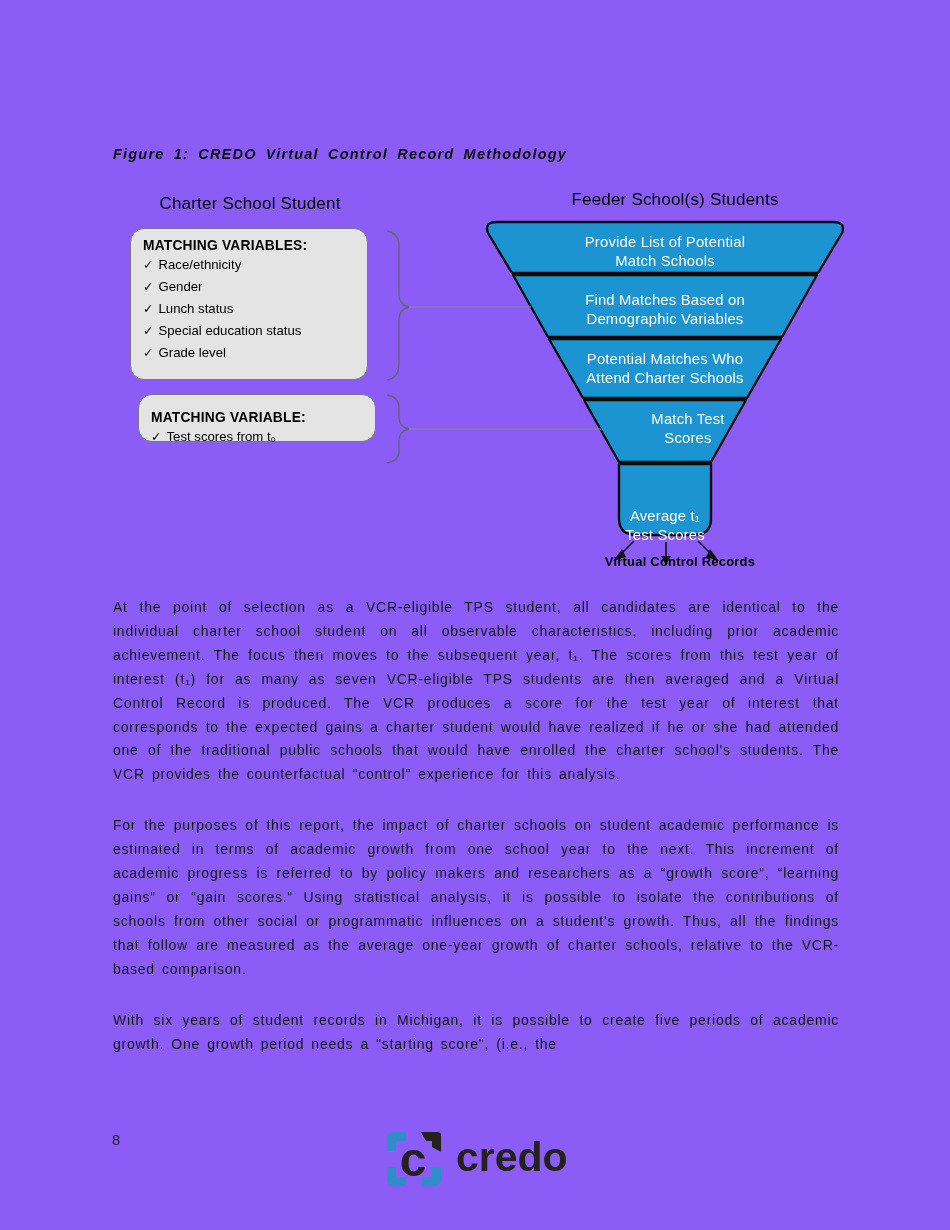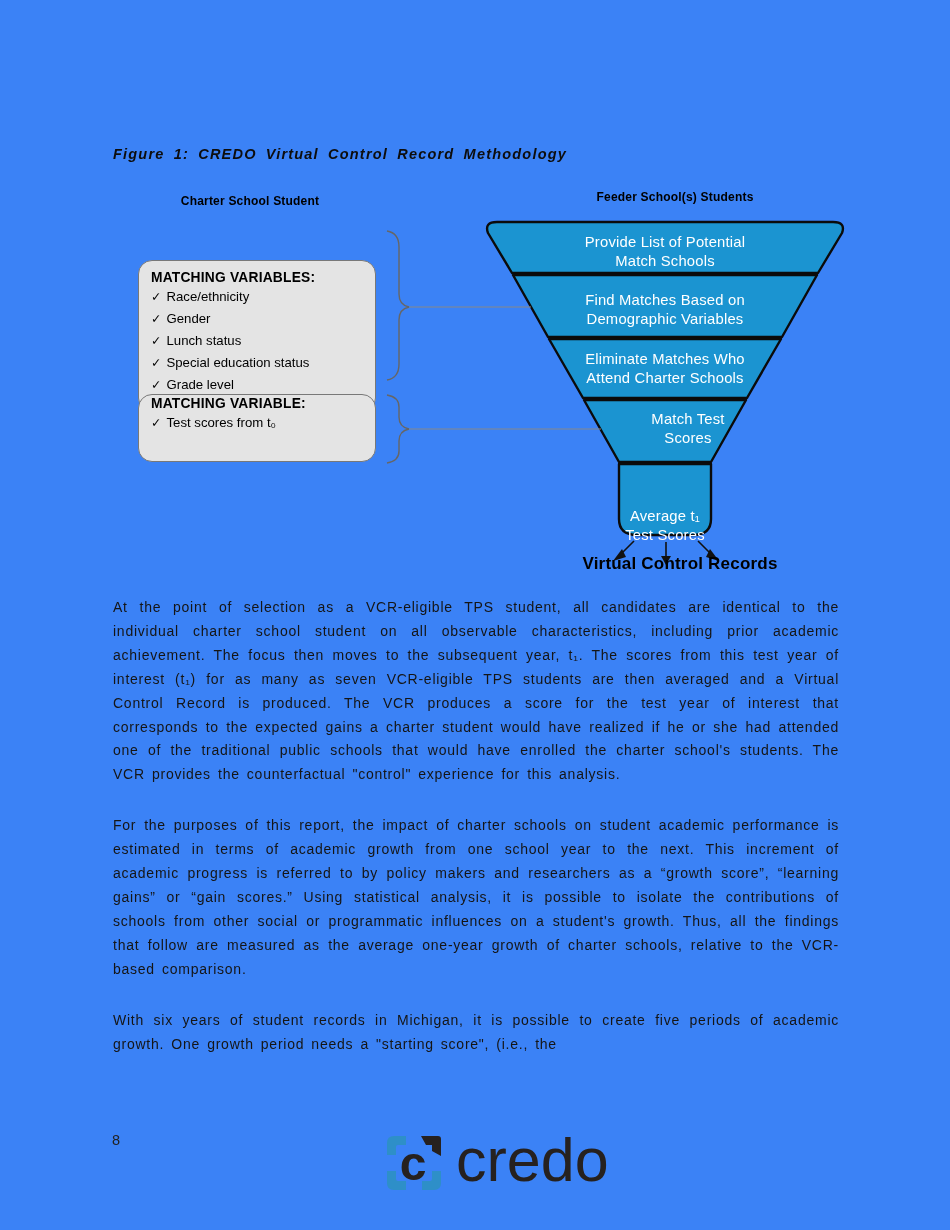--- a/index.html
+++ b/index.html
@@ -1,58 +1,58 @@
 <!DOCTYPE html>
 <html><head>
 <meta charset="utf-8">
 <style>
   html,body{margin:0;padding:0;background:#ffffff;}
-  .page{position:relative;width:950px;height:1230px;background:#3b82f6;overflow:hidden;
+  .page{position:relative;width:950px;height:1230px;background:#8b5cf6;overflow:hidden;
         font-family:"Liberation Sans",sans-serif;color:#111;}
 
   .fig-title{position:absolute;left:113px;top:146px;font-size:14.5px;font-weight:bold;
              font-style:italic;letter-spacing:1.2px;word-spacing:4px;color:#0d0d0d;}
 
   .diagram{position:absolute;left:0;top:0;width:950px;height:610px;}
 
-  .col-heading{position:absolute;font-weight:bold;font-size:12px;color:#000;text-align:center;
+  .col-heading{position:absolute;font-weight:normal;font-size:17px;color:#000;text-align:center;
                letter-spacing:0.2px;}
   .heading-charter{left:140px;top:194px;width:220px;}
   .heading-feeder{left:550px;top:190px;width:250px;}
 
   .varbox{position:absolute;background:#E4E4E4;border:1.6px solid #787878;border-radius:14px;
           box-sizing:border-box;padding:8px 10px 0 12px;}
-  .box1{left:138px;top:228px;width:238px;height:152px;margin-top:32px;}
-  .box2{left:138px;top:394px;width:238px;height:68px;padding-top:0;}
+  .box1{left:130px;top:228px;width:238px;height:152px;}
+  .box2{left:138px;top:394px;width:238px;height:48px;padding-top:14px;}
   .vb-title{font-weight:bold;font-size:13.8px;line-height:17px;letter-spacing:0.2px;color:#000;}
   .vb-item{font-size:13.2px;line-height:21px;color:#000;white-space:nowrap;}
   .vb-check{display:inline-block;margin-right:5px;font-size:12.5px;}
 
   .diagram-svg{position:absolute;left:0;top:185px;}
 
   .funnel-label{position:absolute;color:#ffffff;font-size:14.8px;line-height:19px;
                 text-align:center;white-space:pre-line;letter-spacing:0.2px;}
   .fl-0{left:515px;top:233px;width:300px;}
   .fl-1{left:515px;top:291px;width:300px;}
   .fl-2{left:515px;top:350px;width:300px;}
   .fl-3{left:588px;top:410px;width:200px;}
   .fl-4{left:565px;top:495px;width:200px;margin-top:12px;}
 
   .vcr-label{position:absolute;left:555px;top:554px;width:250px;text-align:center;
-             font-weight:bold;font-size:17px;color:#000;letter-spacing:0.2px;}
+             font-weight:bold;font-size:13px;color:#000;letter-spacing:0.2px;}
 
   .body-text{position:absolute;left:113px;top:596px;width:726px;font-size:14px;
              line-height:23.9px;text-align:justify;color:#151515;
              letter-spacing:0.75px;word-spacing:2.5px;}
   .body-text p{margin:0 0 27px 0;}
 
   .page-number{position:absolute;left:112px;top:1132px;font-size:14.5px;color:#222;}
 
   .logo{position:absolute;left:385px;top:1130px;display:flex;align-items:center;gap:13px;}
-  .logo-word{font-size:61px;font-weight:normal;color:#26211F;letter-spacing:0px;line-height:1;
+  .logo-word{font-size:41px;font-weight:bold;color:#26211F;letter-spacing:0px;line-height:1;
              padding-bottom:4px;}
 </style>
 </head>
 <body>
 
 <div class="page">
 
   <div class="fig-title">Figure 1: CREDO Virtual Control Record Methodology</div>
 
   <div class="diagram">
@@ -110,21 +110,21 @@
       <div class="vb-title">MATCHING VARIABLE:</div>
       <div class="vb-item">
         <span class="vb-check">✓</span><span>Test scores from t₀</span>
       </div>
     </div>
 
     <div class="funnel-label fl-0">Provide List of Potential
 Match Schools</div>
     <div class="funnel-label fl-1">Find Matches Based on
 Demographic Variables</div>
-    <div class="funnel-label fl-2">Eliminate Matches Who
+    <div class="funnel-label fl-2">Potential Matches Who
 Attend Charter Schools</div>
     <div class="funnel-label fl-3">Match Test
 Scores</div>
     <div class="funnel-label fl-4">Average t₁
 Test Scores</div>
 
     <div class="vcr-label">Virtual Control Records</div>
   </div>
 
   <div class="body-text">

